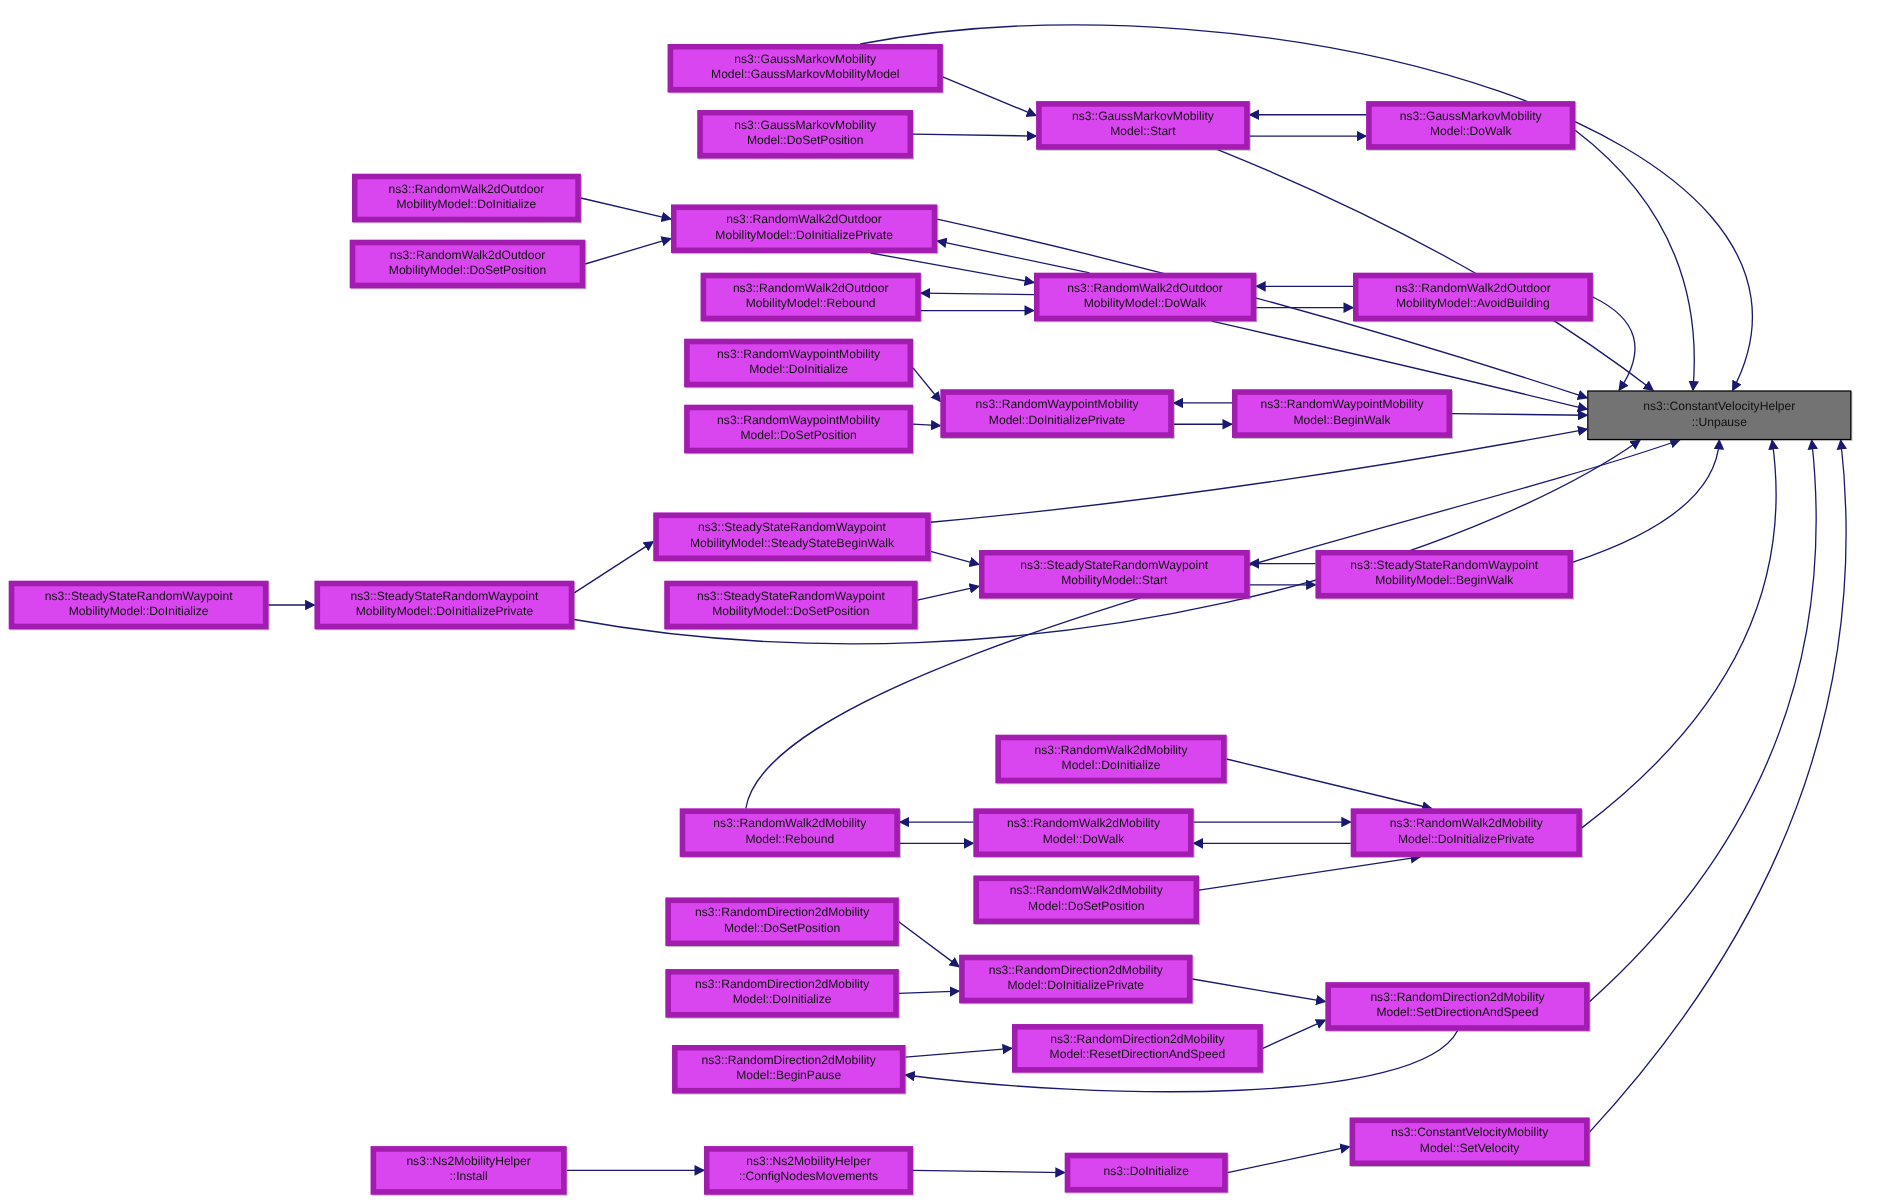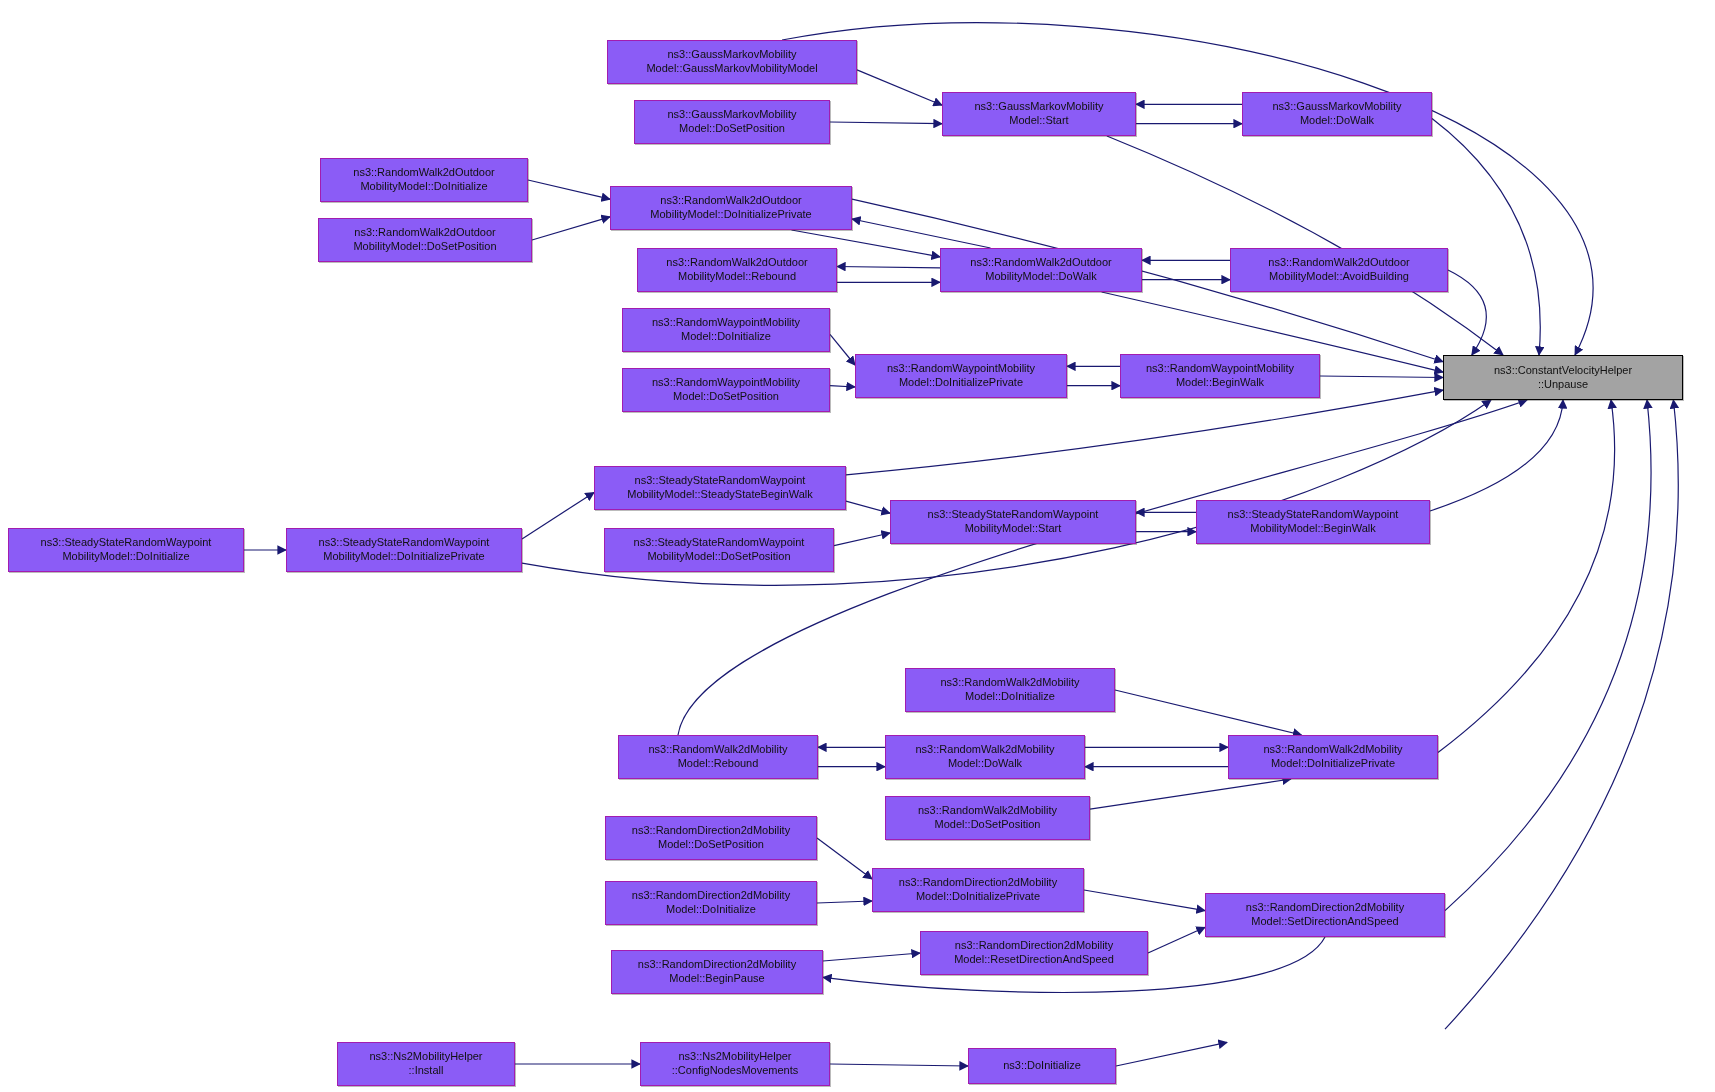--- a/index.html
+++ b/index.html
@@ -7,22 +7,22 @@
     position:relative;
     width:1715px;height:1092px;
     background:#ffffff;
     font-family:"Liberation Sans","DejaVu Sans",sans-serif;
     overflow:hidden;
   }
   #edge-layer{position:absolute;left:0;top:0;width:1715px;height:1092px;}
   .gnode{
     position:absolute;
     box-sizing:border-box;
-    background:#8b5cf6;
-    border:1px solid #a21caf;
+    background:#d946ef;
+    border:5px solid #a21caf;
     display:flex;align-items:center;justify-content:center;
     text-align:center;
     white-space:pre-line;
     font-size:11px;
     line-height:1.25;
     color:#111111;
     box-shadow:1px 1px 0 rgba(60,60,60,.35);
     cursor:pointer;
   }
   .gnode.hl{
@@ -115,21 +115,21 @@
     <div class="gnode" style="left: 1230px; top: 248px; width: 218px; height: 44px; color: rgb(17, 17, 17);">ns3::RandomWalk2dOutdoor
 MobilityModel::AvoidBuilding</div>
     <div class="gnode" style="left: 622px; top: 308px; width: 208px; height: 44px; color: rgb(17, 17, 17);">ns3::RandomWaypointMobility
 Model::DoInitialize</div>
     <div class="gnode" style="left: 622px; top: 368px; width: 208px; height: 44px; color: rgb(17, 17, 17);">ns3::RandomWaypointMobility
 Model::DoSetPosition</div>
     <div class="gnode" style="left: 855px; top: 354px; width: 212px; height: 44px; color: rgb(17, 17, 17);">ns3::RandomWaypointMobility
 Model::DoInitializePrivate</div>
     <div class="gnode" style="left: 1120px; top: 354px; width: 200px; height: 44px; color: rgb(17, 17, 17);">ns3::RandomWaypointMobility
 Model::BeginWalk</div>
-    <div class="gnode hl" style="left: 1443px; top: 355px; width: 240px; height: 45px; color: rgb(17, 17, 17); background: #a3a3a3;">ns3::ConstantVelocityHelper
+    <div class="gnode hl" style="left: 1443px; top: 355px; width: 240px; height: 45px; color: rgb(17, 17, 17); background: #737373;">ns3::ConstantVelocityHelper
 ::Unpause</div>
     <div class="gnode" style="left: 8px; top: 528px; width: 236px; height: 44px; color: rgb(17, 17, 17);">ns3::SteadyStateRandomWaypoint
 MobilityModel::DoInitialize</div>
     <div class="gnode" style="left: 286px; top: 528px; width: 236px; height: 44px; color: rgb(17, 17, 17);">ns3::SteadyStateRandomWaypoint
 MobilityModel::DoInitializePrivate</div>
     <div class="gnode" style="left: 594px; top: 466px; width: 252px; height: 44px; color: rgb(17, 17, 17);">ns3::SteadyStateRandomWaypoint
 MobilityModel::SteadyStateBeginWalk</div>
     <div class="gnode" style="left: 604px; top: 528px; width: 230px; height: 44px; color: rgb(17, 17, 17);">ns3::SteadyStateRandomWaypoint
 MobilityModel::DoSetPosition</div>
     <div class="gnode" style="left: 890px; top: 500px; width: 246px; height: 44px; color: rgb(17, 17, 17);">ns3::SteadyStateRandomWaypoint
@@ -151,18 +151,20 @@
     <div class="gnode" style="left: 605px; top: 881px; width: 212px; height: 44px; color: rgb(17, 17, 17);">ns3::RandomDirection2dMobility
 Model::DoInitialize</div>
     <div class="gnode" style="left: 872px; top: 868px; width: 212px; height: 44px; color: rgb(17, 17, 17);">ns3::RandomDirection2dMobility
 Model::DoInitializePrivate</div>
     <div class="gnode" style="left: 1205px; top: 893px; width: 240px; height: 44px; color: rgb(17, 17, 17);">ns3::RandomDirection2dMobility
 Model::SetDirectionAndSpeed</div>
     <div class="gnode" style="left: 920px; top: 931px; width: 228px; height: 44px; color: rgb(17, 17, 17);">ns3::RandomDirection2dMobility
 Model::ResetDirectionAndSpeed</div>
     <div class="gnode" style="left: 611px; top: 950px; width: 212px; height: 44px; color: rgb(17, 17, 17);">ns3::RandomDirection2dMobility
 Model::BeginPause</div>
+    <div class="gnode" style="left: 1227px; top: 1016px; width: 218px; height: 44px; color: rgb(17, 17, 17);">ns3::ConstantVelocityMobility
+Model::SetVelocity</div>
     <div class="gnode" style="left: 337px; top: 1042px; width: 178px; height: 44px; color: rgb(17, 17, 17);">ns3::Ns2MobilityHelper
 ::Install</div>
     <div class="gnode" style="left: 640px; top: 1042px; width: 190px; height: 44px; color: rgb(17, 17, 17);">ns3::Ns2MobilityHelper
 ::ConfigNodesMovements</div>
     <div class="gnode" style="left: 968px; top: 1048px; width: 148px; height: 36px; color: rgb(17, 17, 17);">ns3::DoInitialize</div>
   </div>
 
 </body></html>

